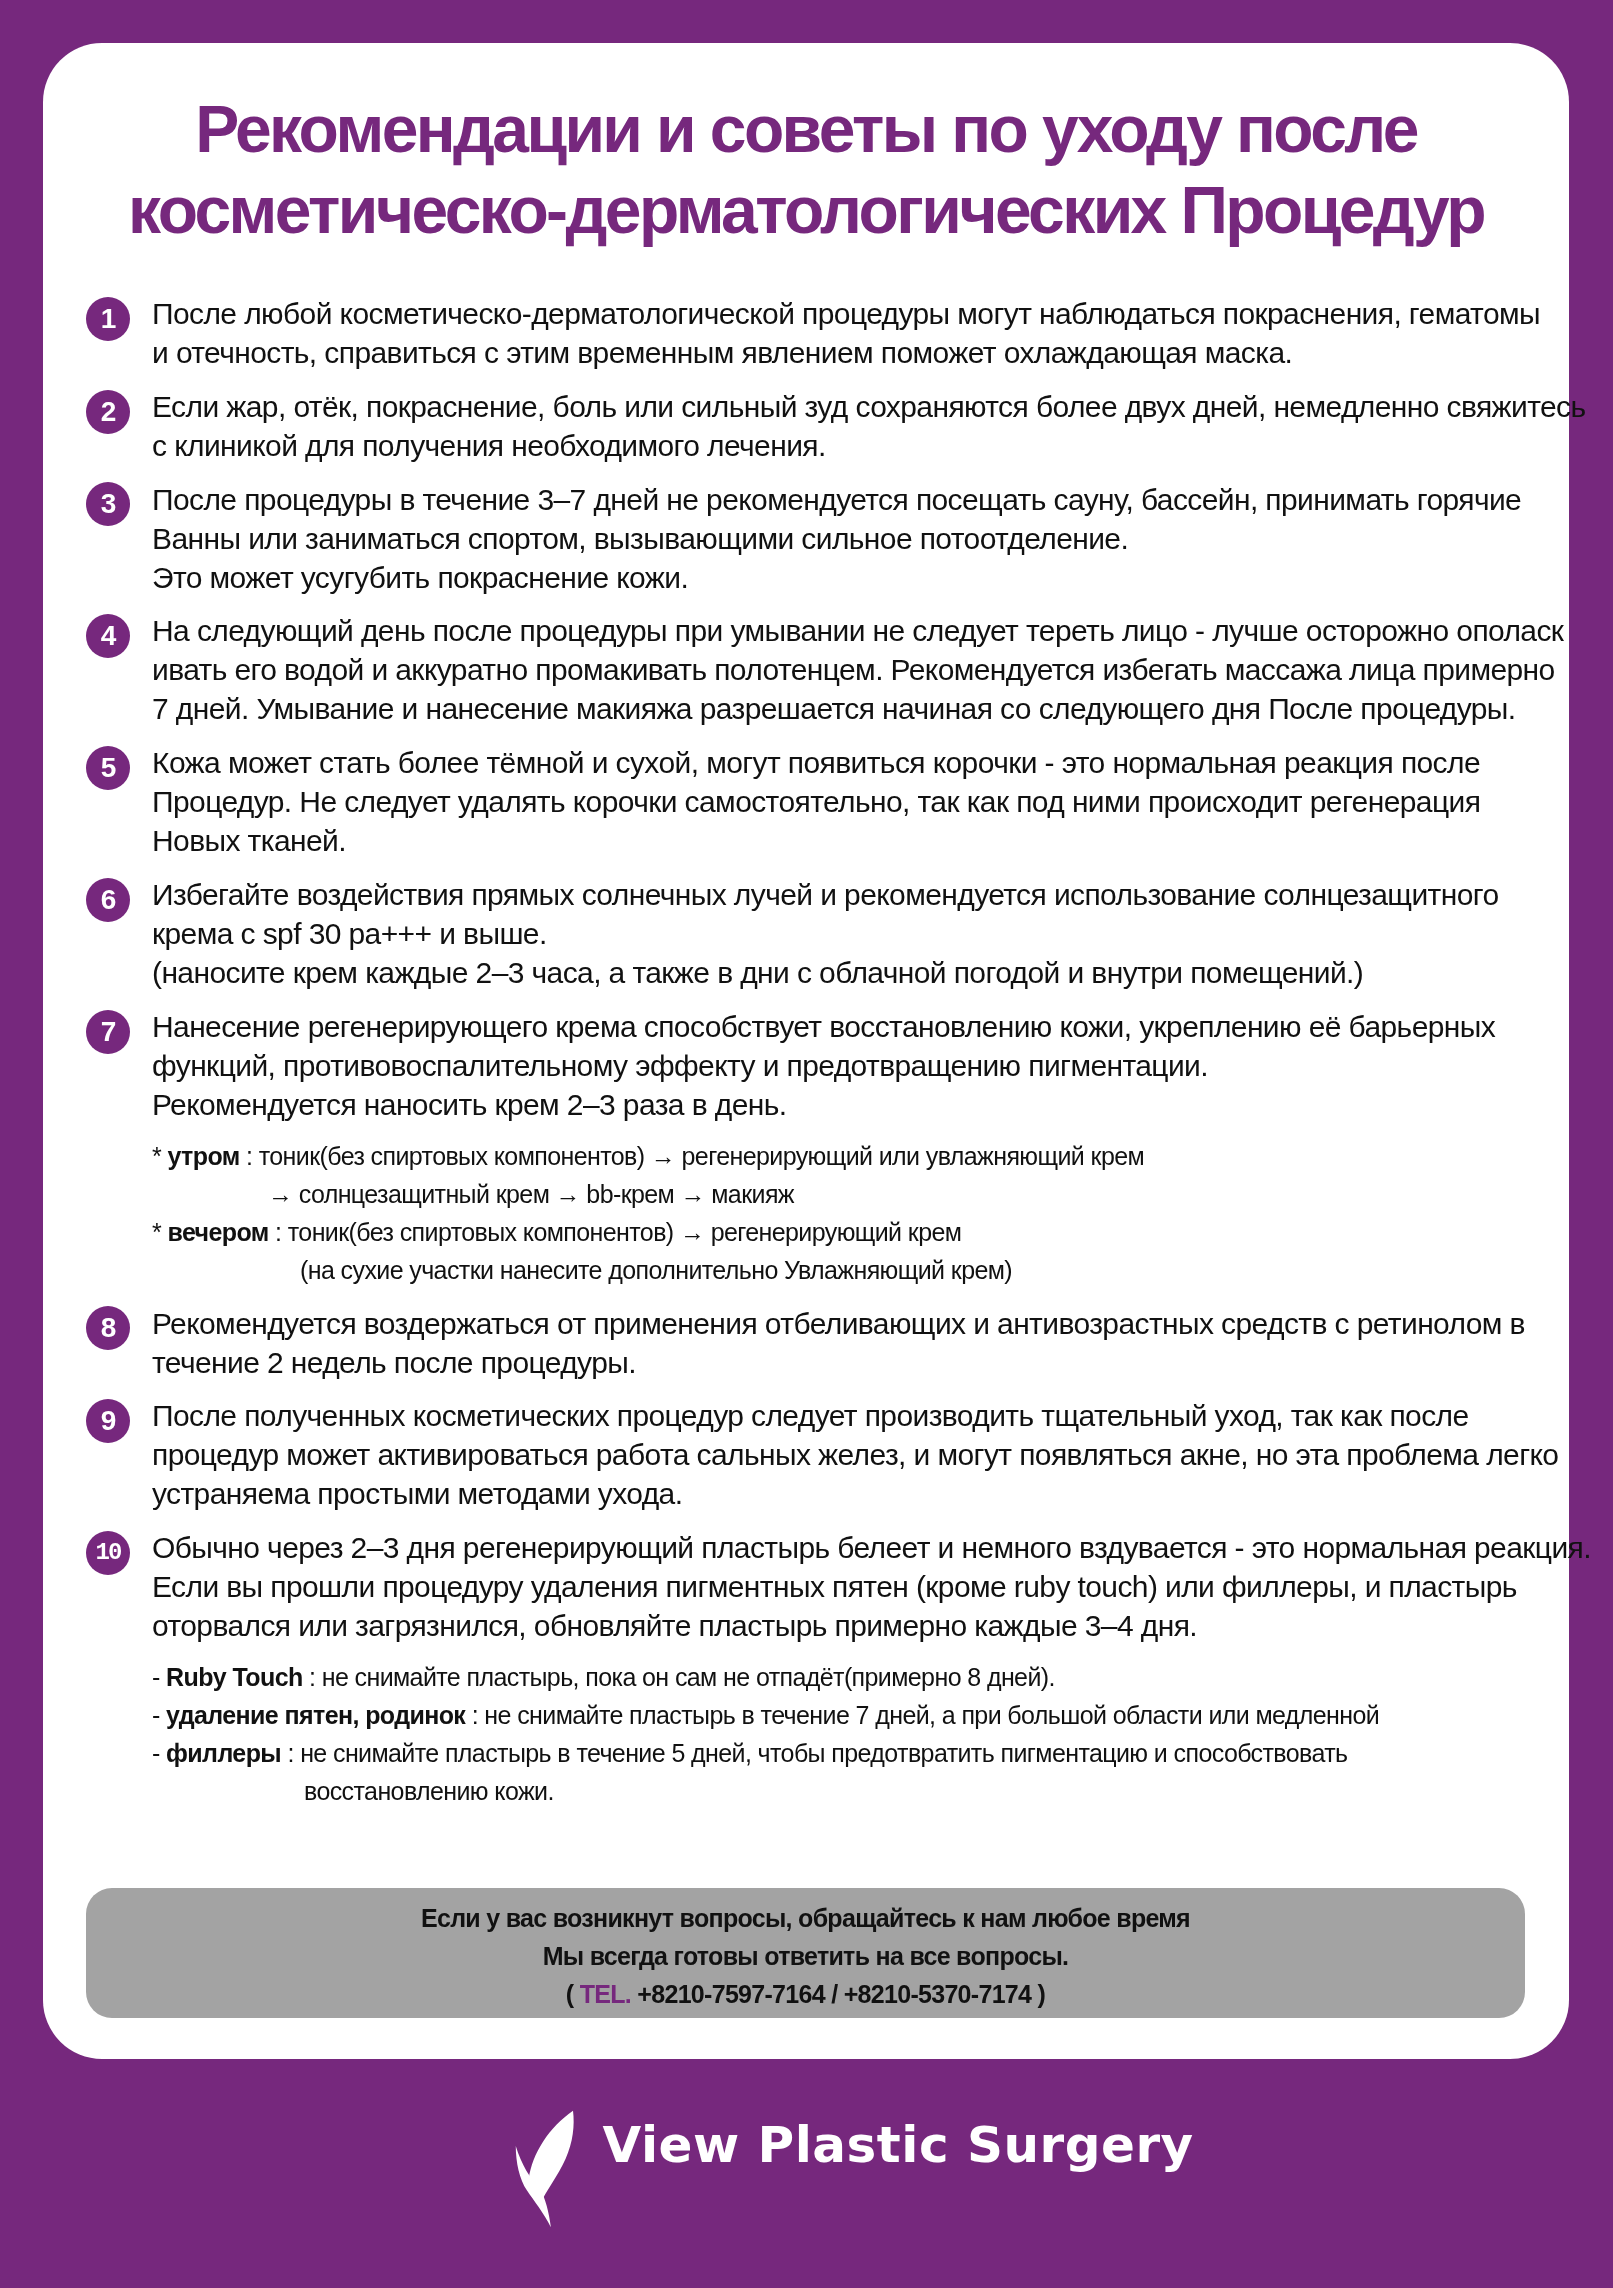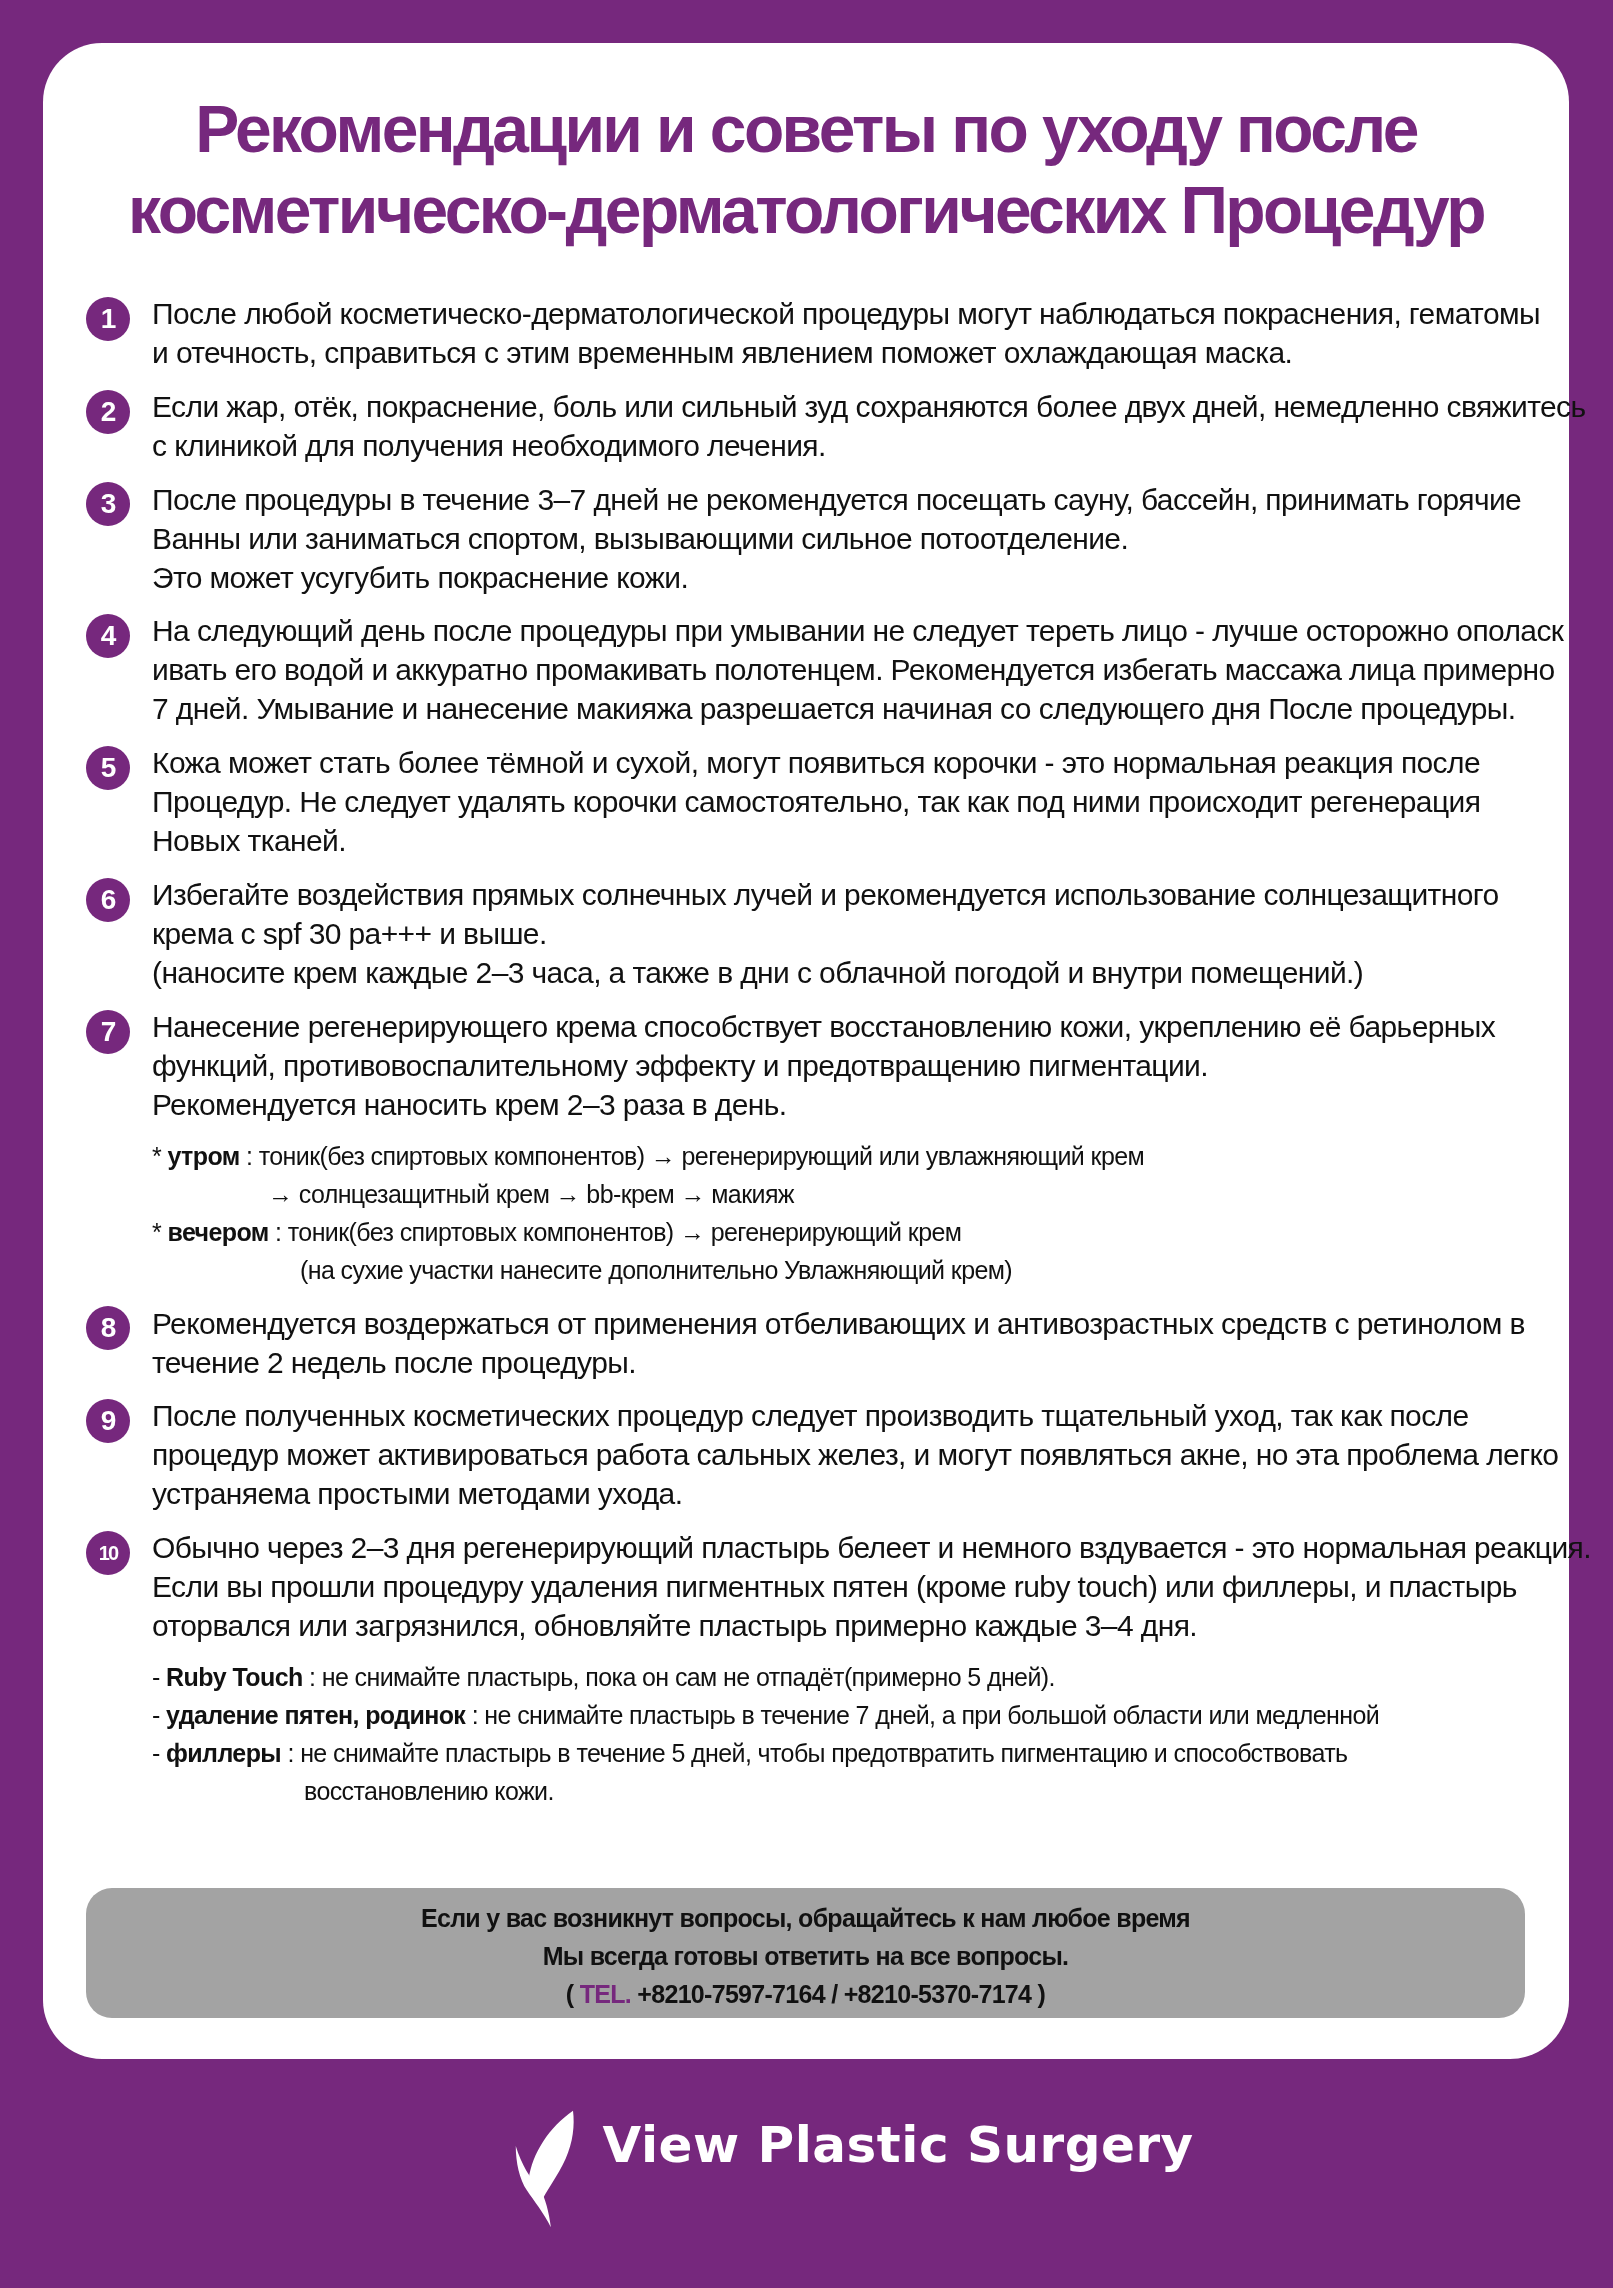--- a/index.html
+++ b/index.html
@@ -45,21 +45,21 @@
     width: 44px; height: 44px;
     border-radius: 50%;
     background: #76287D;
     color: #fff;
     font-weight: 700;
     font-size: 28px;
     line-height: 44px;
     text-align: center;
     letter-spacing: -0.9px;
   }
-  .badge.two { font-size: 20px; letter-spacing: -1.8px; }
+  .badge.two { font-size: 24px; letter-spacing: -1.8px; font-family: Liberation Mono, monospace; }
   .line {
     font-size: 30px;
     line-height: 39px;
     white-space: nowrap;
     letter-spacing: -0.6px;
   }
   .sub { margin-top: 13px; }
   .sub .line { font-size: 25px; line-height: 38px; letter-spacing: -0.6px; }
   .sub b { font-weight: 700; }
   .ind-a { padding-left: 116px; }
@@ -175,21 +175,21 @@
       <div class="line">процедур может активироваться работа сальных желез, и могут появляться акне, но эта проблема легко</div>
       <div class="line">устраняема простыми методами ухода.</div>
     </div>
 
     <div class="item">
       <div class="badge two">10</div>
       <div class="line">Обычно через 2–3 дня регенерирующий пластырь белеет и немного вздувается - это нормальная реакция.</div>
       <div class="line">Если вы прошли процедуру удаления пигментных пятен (кроме ruby touch) или филлеры, и пластырь</div>
       <div class="line">оторвался или загрязнился, обновляйте пластырь примерно каждые 3–4 дня.</div>
       <div class="sub">
-        <div class="line"><span>- </span><b>Ruby Touch</b><span> : не снимайте пластырь, пока он сам не отпадёт(примерно 5 дней).</span></div>
+        <div class="line"><span>- </span><b>Ruby Touch</b><span> : не снимайте пластырь, пока он сам не отпадёт(примерно 8 дней).</span></div>
         <div class="line"><span>- </span><b>удаление пятен, родинок</b><span> : не снимайте пластырь в течение 7 дней, а при большой области или медленной</span></div>
         <div class="line"><span>- </span><b>филлеры</b><span> : не снимайте пластырь в течение 5 дней, чтобы предотвратить пигментацию и способствовать</span></div>
         <div class="line ind-d">восстановлению кожи.</div>
       </div>
     </div>
 
   </div>
 
   <div class="info">
     <div class="line">Если у вас возникнут вопросы, обращайтесь к нам любое время</div>

